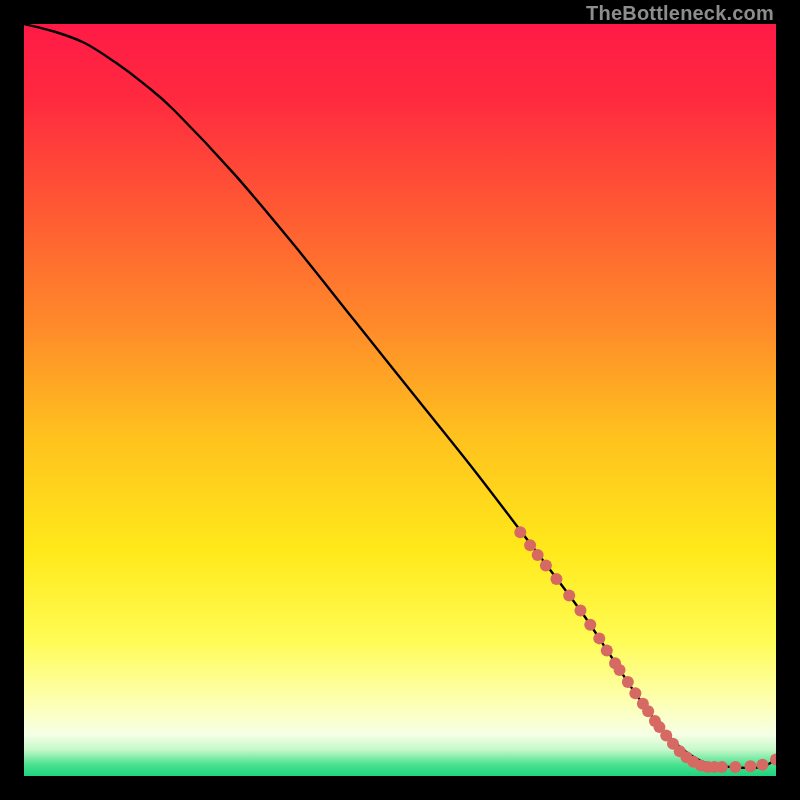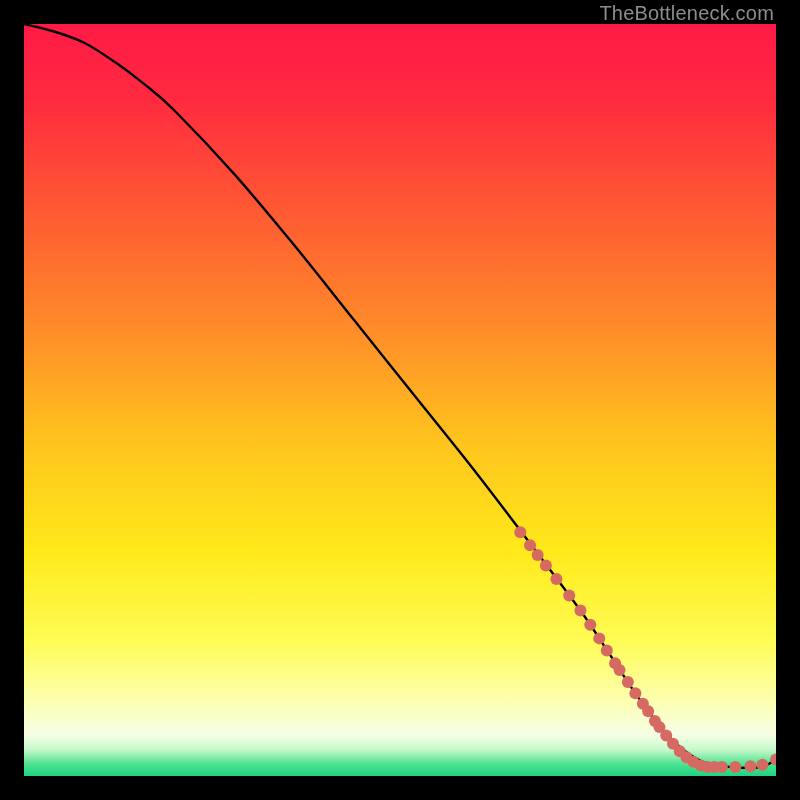--- a/index.html
+++ b/index.html
@@ -25,21 +25,21 @@
     top: 0;
     width: 752px;
     height: 752px;
   }
   .watermark {
     position: absolute;
     top: 2px;
     right: 26px;
     color: #8d8d8d;
     font-size: 20px;
-    font-weight: 400;
+    font-weight: 700;
     letter-spacing: 0.2px;
     text-align: right;
   }
   svg { display: block; }
 </style>
 </head>
 <body>
 
 <div class="watermark">TheBottleneck.com</div>
 

